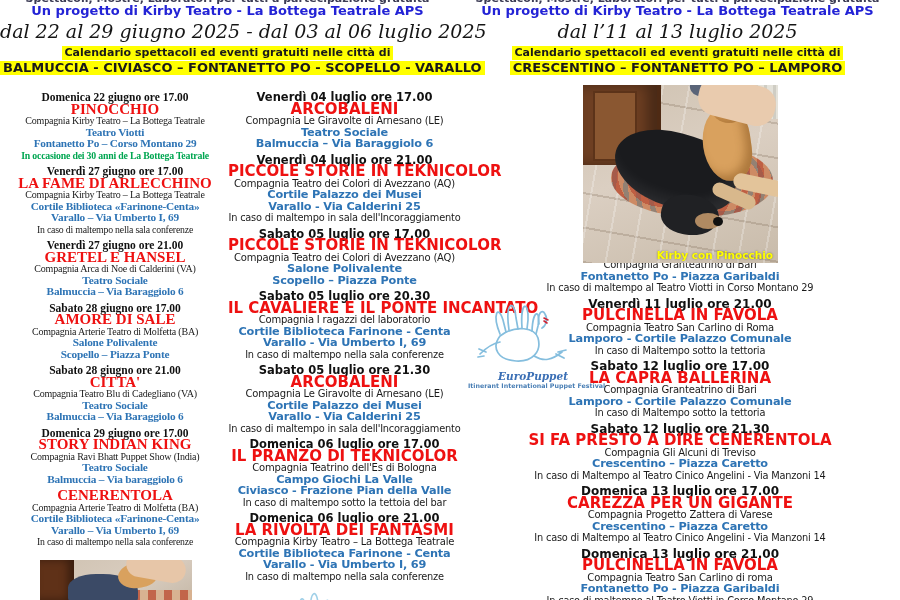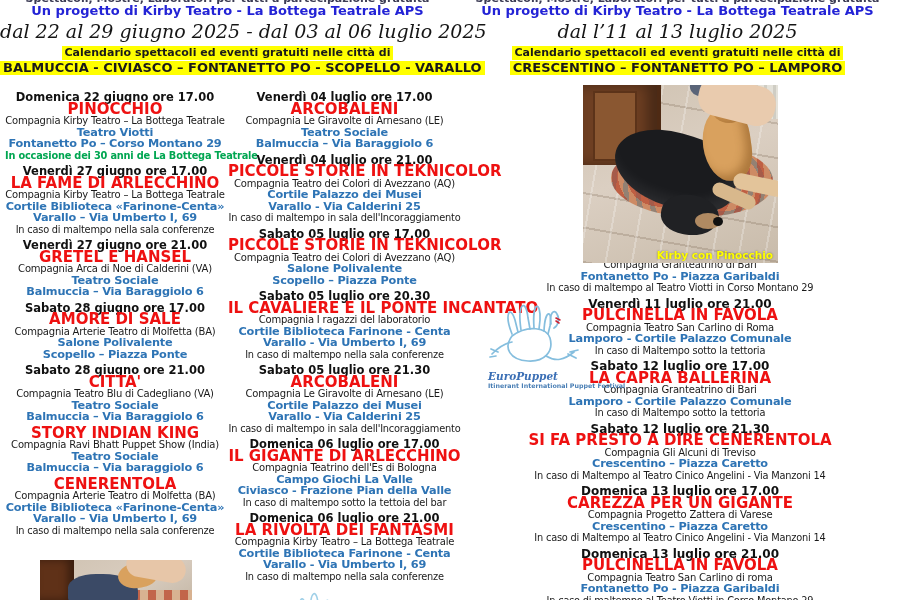--- a/index.html
+++ b/index.html
@@ -10,21 +10,21 @@
   .hdr-left{left:0;width:455px;}
   .hdr-right{left:455px;width:445px;}
   .top-note{position:absolute;top:-8px;left:0;width:100%;font-size:11px;font-weight:bold;color:#3c3c55;white-space:nowrap;}
   .project{margin-top:3px;font-size:13px;font-weight:bold;color:var(--header-blue);white-space:nowrap;}
   .dates{margin-top:2px;font-family:"DejaVu Serif","Liberation Serif",serif;font-style:italic;font-size:19px;color:#151515;white-space:nowrap;}
   .band{margin-top:2px;line-height:14px;}
   .band .bl{display:inline-block;background:var(--hl-yellow);font-weight:bold;font-size:11px;padding:0 3px;white-space:nowrap;}
   .band .bl.cities{font-size:13px;}
   
   .col{position:absolute;text-align:center;}
-  .col-1{left:5px;top:92px;width:220px;}
+  .col-1{left:5px;top:92px;width:220px;font-family:Liberation Serif, serif;}
   .col-2{left:228px;top:92px;width:233px;}
   .col-3{left:462px;top:236px;width:436px;}
   .event{margin-bottom:5px;}
   .event div{line-height:11.5px;white-space:nowrap;}
   .ev-date{font-size:11.5px;font-weight:bold;color:#111;}
   .col-3 .ev-date{font-size:12px;}
   .ev-title{font-size:15px;font-weight:bold;color:var(--title-red);}
   .ev-company{font-size:10px;letter-spacing:-0.2px;color:#1a1a1a;}
   .ev-venue{font-size:11.3px;font-weight:bold;letter-spacing:-0.2px;color:var(--venue-blue);}
   .ev-note{font-size:9.8px;letter-spacing:-0.2px;color:#1a1a1a;}
@@ -71,21 +71,21 @@
   .photo-left{position:absolute;left:40px;top:560px;width:152px;height:40px;overflow:hidden;
       background:linear-gradient(150deg,#cfc2b1 0%,#d9cdc0 60%,#c6b9a8 100%);}
   .pl-furniture{position:absolute;left:0;top:0;width:34px;height:40px;background:#5f3118;
       box-shadow:inset -6px 0 8px rgba(0,0,0,.4);}
   .pl-jeans{position:absolute;left:28px;top:14px;width:70px;height:34px;border-radius:40% 50% 30% 30%;background:#3b4a66;}
   .pl-arm{position:absolute;right:6px;top:-6px;width:60px;height:26px;border-radius:14px;background:#e7c6a8;transform:rotate(10deg);}
   .pl-puppet{position:absolute;left:78px;top:2px;width:40px;height:26px;border-radius:50% 50% 45% 55%;background:#d9a15e;transform:rotate(-12deg);}
   .pl-rug{position:absolute;left:60px;top:30px;width:92px;height:12px;
       background:repeating-linear-gradient(90deg,#c2654a 0 8px,#d8b291 8px 16px);}
   
-  .logo{position:absolute;left:488px;top:294px;width:100px;text-align:left;}
+  .logo{position:absolute;left:468px;top:294px;width:100px;text-align:right;}
   .logo-name{font-family:"DejaVu Serif","Liberation Serif",serif;font-style:italic;font-weight:bold;
       font-size:10.5px;color:#3b6fb5;margin-top:-2px;}
   .logo-tagline{font-size:6.3px;font-weight:bold;color:#4a7fb5;white-space:nowrap;}
   
   .hand-partial{position:absolute;left:286px;top:584px;width:60px;height:16px;overflow:hidden;}
 </style>
 </head>
 <body>
 
 <div class="page">
@@ -142,20 +142,21 @@
         <div class="ev-venue">Scopello – Piazza Ponte</div>
       </div>
       <div class="event">
         <div class="ev-date">Sabato 28 giugno ore 21.00</div>
         <div class="ev-title">CITTA'</div>
         <div class="ev-company">Compagnia Teatro Blu di Cadegliano (VA)</div>
         <div class="ev-venue">Teatro Sociale</div>
         <div class="ev-venue">Balmuccia – Via Baraggiolo 6</div>
       </div>
       <div class="event">
+        <div class="ev-date">Domenica 29 giugno ore 17.00</div>
         <div class="ev-title">STORY INDIAN KING</div>
         <div class="ev-company">Compagnia Ravi Bhatt Puppet Show (India)</div>
         <div class="ev-venue">Teatro Sociale</div>
         <div class="ev-venue">Balmuccia – Via baraggiolo 6</div>
       </div>
       <div class="event">
         <div class="ev-title">CENERENTOLA</div>
         <div class="ev-company">Compagnia Arterie Teatro di Molfetta (BA)</div>
         <div class="ev-venue">Cortile Biblioteca «Farinone-Centa»</div>
         <div class="ev-venue">Varallo – Via Umberto I, 69</div>
@@ -196,21 +197,21 @@
       <div class="event">
         <div class="ev-date">Sabato 05 luglio ore 21.30</div>
         <div class="ev-title">ARCOBALENI</div>
         <div class="ev-company">Compagnia Le Giravolte di Arnesano (LE)</div>
         <div class="ev-venue">Cortile Palazzo dei Musei</div>
         <div class="ev-venue">Varallo - Via Calderini 25</div>
         <div class="ev-note">In caso di maltempo in sala dell'Incoraggiamento</div>
       </div>
       <div class="event">
         <div class="ev-date">Domenica 06 luglio ore 17.00</div>
-        <div class="ev-title">IL GIGANTE DI ARLECCHINO</div>
+        <div class="ev-title">IL PRANZO DI TEKNICOLOR</div>
         <div class="ev-company">Compagnia Teatrino dell'Es di Bologna</div>
         <div class="ev-venue">Campo Giochi La Valle</div>
         <div class="ev-venue">Civiasco - Frazione Pian della Valle</div>
         <div class="ev-note">In caso di maltempo sotto la tettoia del bar</div>
       </div>
       <div class="event">
         <div class="ev-date">Domenica 06 luglio ore 21.00</div>
         <div class="ev-title">LA RIVOLTA DEI FANTASMI</div>
         <div class="ev-company">Compagnia Kirby Teatro – La Bottega Teatrale</div>
         <div class="ev-venue">Cortile Biblioteca Farinone - Centa</div>

